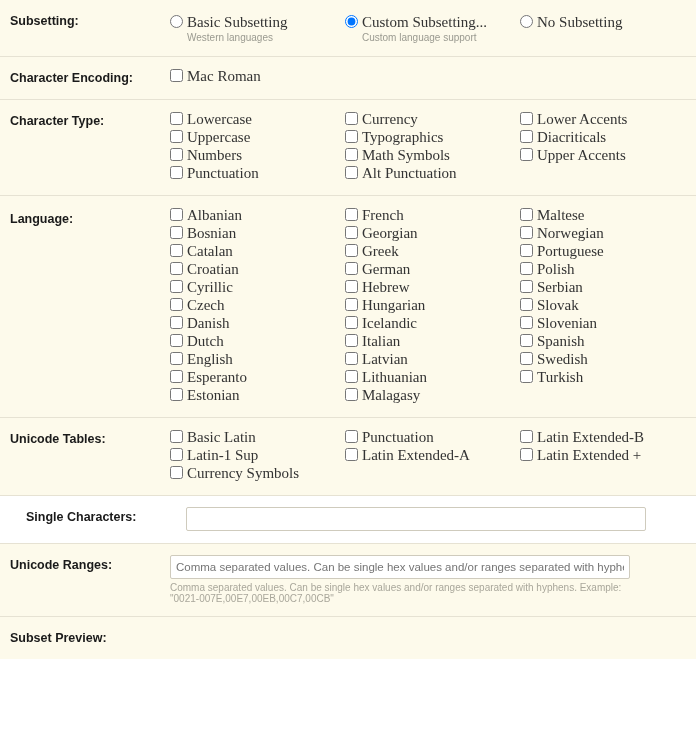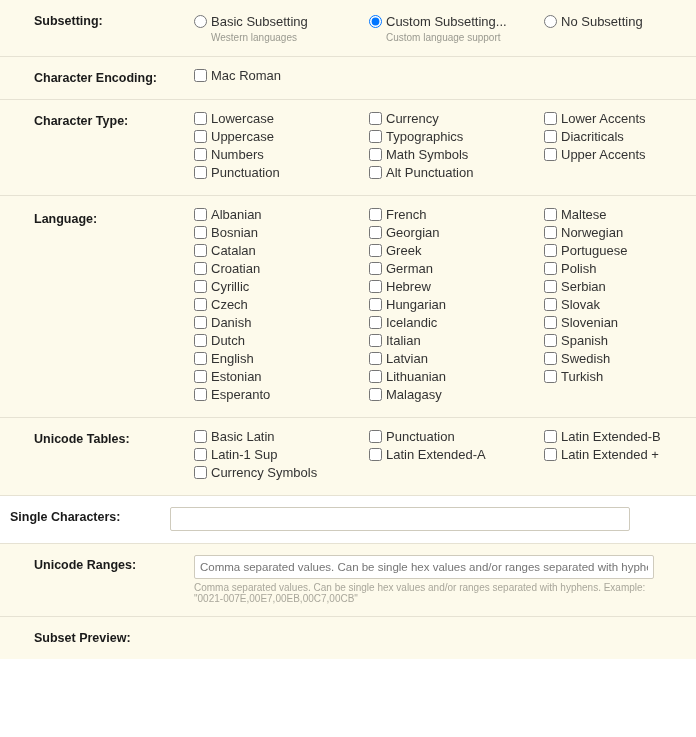--- a/index.html
+++ b/index.html
@@ -20,24 +20,24 @@
   }
   .row {
     display: flex;
     align-items: flex-start;
     border-bottom: 1px solid #e6e2d3;
     box-sizing: border-box;
     width: 696px;
   }
   .row.tint {
     background: #fdfaeb;
-    padding-left: 24px;
   }
   .row.plain {
     background: #ffffff;
+    padding-left: 16px;
   }
   .row-label {
     width: 170px;
     flex: 0 0 170px;
     box-sizing: border-box;
     padding: 14px 10px 14px 10px;
     font-weight: bold;
     font-size: 12.5px;
     color: #1a1a1a;
   }
@@ -62,24 +62,25 @@
     line-height: 14px;
   }
   .opt input {
     margin: 1px 4px 0 0;
     padding: 0;
     width: 13px;
     height: 13px;
     flex: 0 0 13px;
   }
   .opt label {
-    font-size: 13px;
+    font-size: 15px;
     color: #333333;
     cursor: default;
     padding-top: 1px;
+    font-family: Liberation Serif, serif;
   }
   .subhint {
     font-size: 10px;
     color: #9a9a90;
     margin: 2px 0 0 17px;
     line-height: 12px;
   }
   .radio-row {
     display: flex;
     align-items: flex-start;
@@ -256,25 +257,25 @@
           <div class="opt">
             <input type="checkbox" style="">
             <label>Dutch</label>
           </div>
           <div class="opt">
             <input type="checkbox" style="">
             <label>English</label>
           </div>
           <div class="opt">
             <input type="checkbox" style="">
+            <label>Esperanto</label>
+          </div>
+          <div class="opt">
+            <input type="checkbox" style="">
             <label>Estonian</label>
-          </div>
-          <div class="opt">
-            <input type="checkbox" style="">
-            <label>Esperanto</label>
           </div>
         </div>
         <div class="col">
           <div class="opt">
             <input type="checkbox" style="">
             <label>French</label>
           </div>
           <div class="opt">
             <input type="checkbox" style="">
             <label>Georgian</label>

